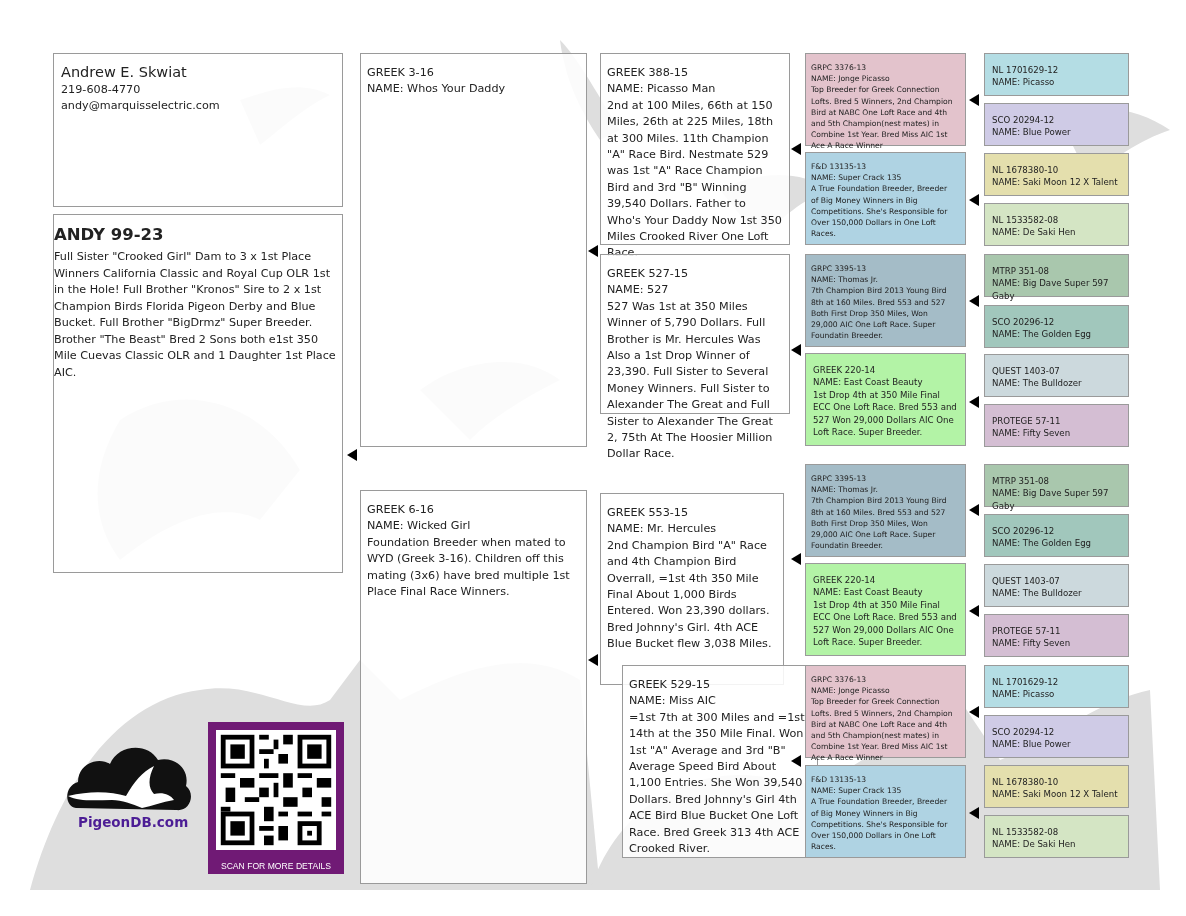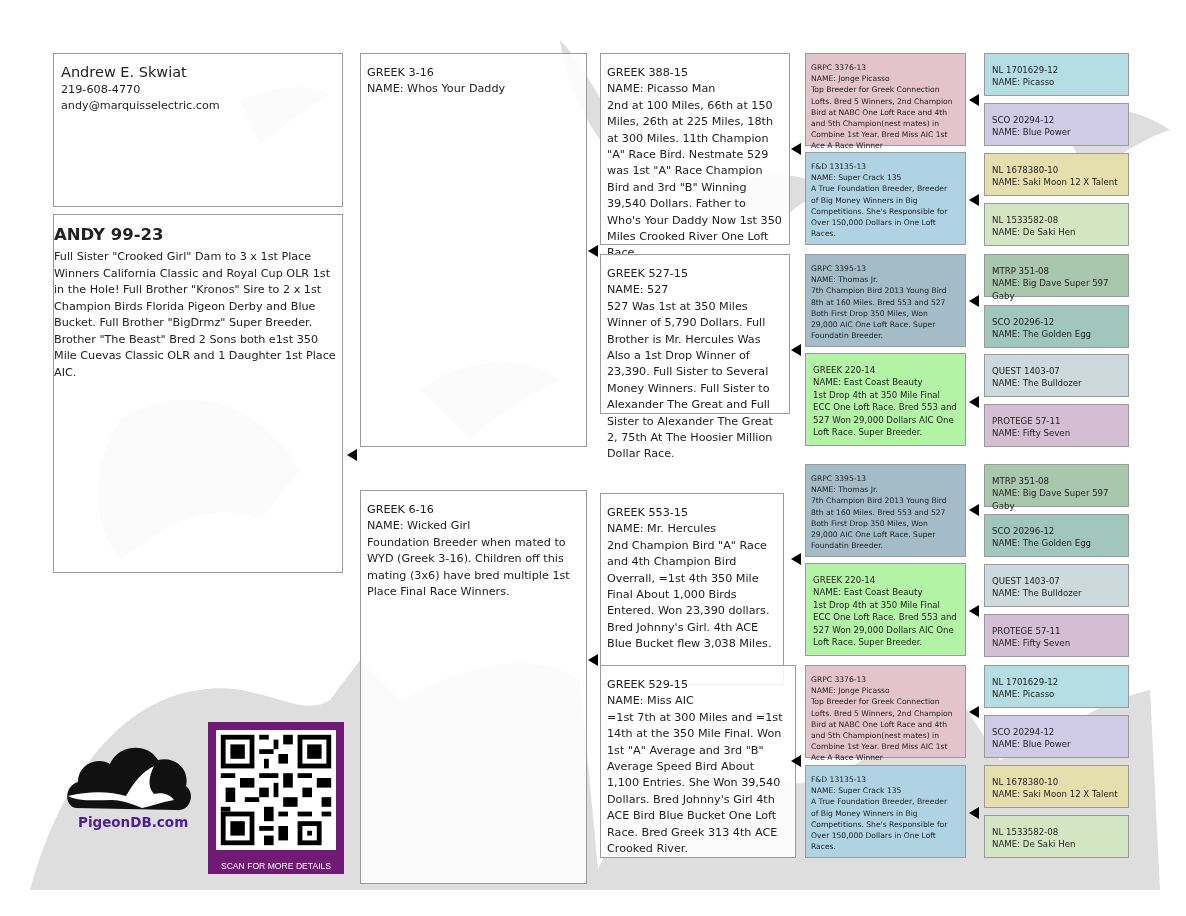--- a/index.html
+++ b/index.html
@@ -78,21 +78,21 @@
 <div class="box txt" style="left:600px; top:254px; width:190px; height:160px;">
   <div>GREEK 527-15</div>
   <div>NAME: 527</div>
   <div>527 Was 1st at 350 Miles Winner of 5,790 Dollars. Full Brother is Mr. Hercules Was Also a 1st Drop Winner of 23,390. Full Sister to Several Money Winners. Full Sister to Alexander The Great and Full Sister to Alexander The Great 2, 75th At The Hoosier Million Dollar Race.</div>
 </div>
 <div class="box txt" style="left:600px; top:464px; width:184px; height:192px;margin-top:29px;">
   <div>GREEK 553-15</div>
   <div>NAME: Mr. Hercules</div>
   <div>2nd Champion Bird "A" Race and 4th Champion Bird Overrall, =1st 4th 350 Mile Final About 1,000 Birds Entered. Won 23,390 dollars. Bred Johnny's Girl. 4th ACE Blue Bucket flew 3,038 Miles.</div>
 </div>
-<div class="box txt" style="left:600px; top:665px; width:196px; height:193px;">
+<div class="box txt" style="left:622px; top:665px; width:196px; height:193px;">
   <div>GREEK 529-15</div>
   <div>NAME: Miss AIC</div>
   <div>=1st 7th at 300 Miles and =1st 14th at the 350 Mile Final. Won 1st "A" Average and 3rd "B" Average Speed Bird About 1,100 Entries. She Won 39,540 Dollars. Bred Johnny's Girl 4th ACE Bird Blue Bucket One Loft Race. Bred Greek 313 4th ACE Crooked River.</div>
 </div>
 
 <div class="arrow" style="left:791px; top:143px;"></div>
 <div class="arrow" style="left:791px; top:344px;"></div>
 <div class="arrow" style="left:791px; top:553px;"></div>
 <div class="arrow" style="left:791px; top:755px;"></div>
 

